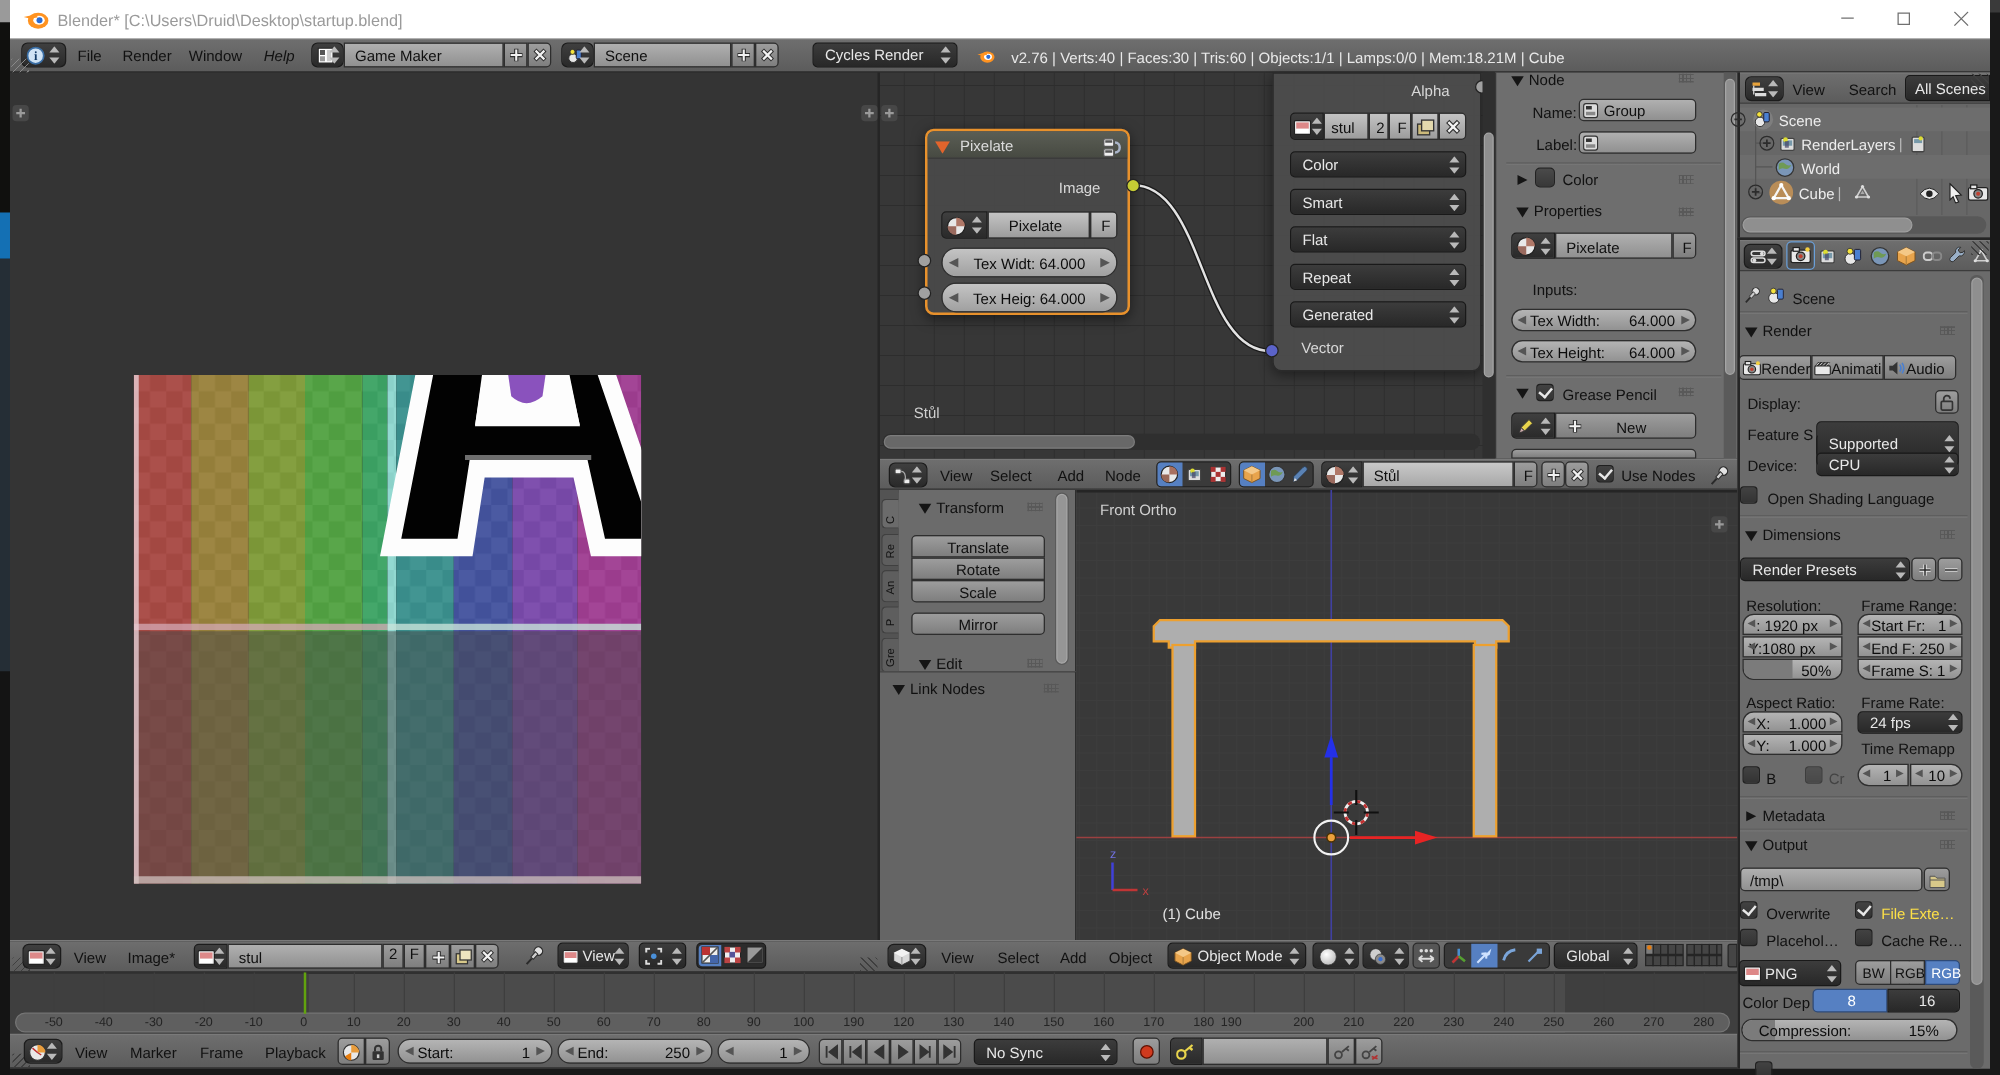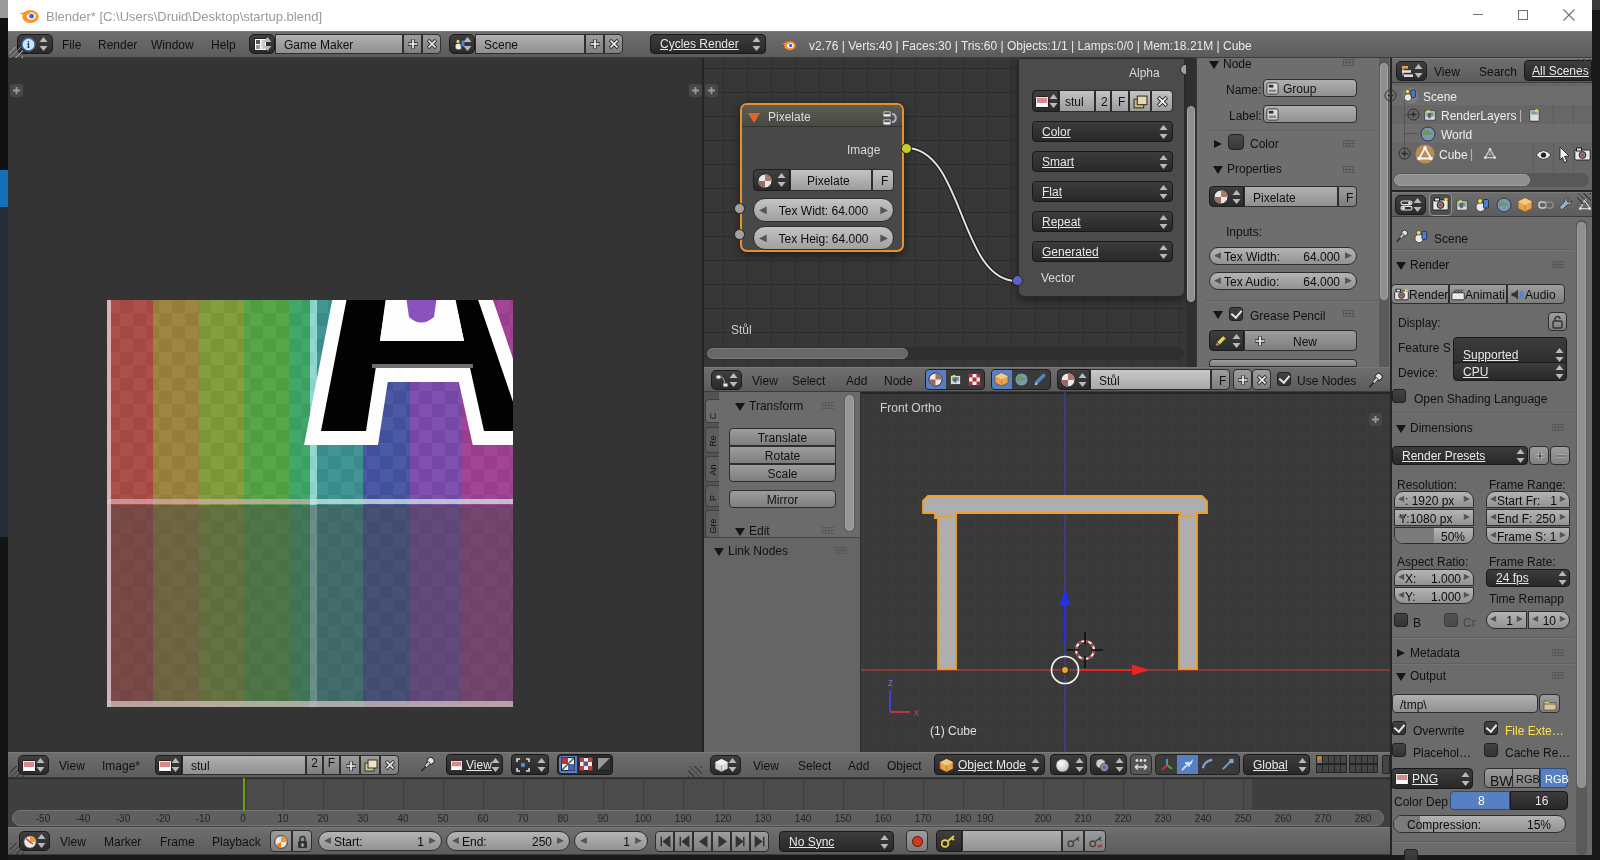--- a/index.html
+++ b/index.html
@@ -6,21 +6,21 @@
 html,body { width:1600px; height:860px; overflow:hidden; background:#141414; }
 body { font-family:"Liberation Sans", sans-serif; position:relative; }
 .abs { position:absolute; }
 
 .hdr { position:absolute; background:linear-gradient(#6e6e6e,#5c5c5c); border-top:1px solid #7a7a7a; border-bottom:1px solid #3c3c3c; }
 .menu { position:absolute; color:#111; font-size:12px; line-height:12px; }
 
 .etb { position:absolute; background:linear-gradient(#3f3f3f,#2a2a2a); border:1px solid #1c1c1c; border-radius:5px; }
 
 .dd { position:absolute; background:linear-gradient(#3c3c3c,#282828); border:1px solid #191919; border-radius:4px; color:#e8e8e8; font-size:12px; }
-.dd .lbl { position:absolute; left:9px; top:50%; transform:translateY(-50%); white-space:nowrap;text-decoration:underline; }
+.dd .lbl { position:absolute; left:9px; top:50%; transform:translateY(-50%); white-space:nowrap; }
 
 .ud { position:absolute; right:4px; top:50%; transform:translateY(-50%); width:9px; height:14px; }
 
 .lf { position:absolute; background:linear-gradient(#b0b0b0,#909090); border:1px solid #2e2e2e; border-radius:4px; color:#101010; font-size:12px; }
 .lb { position:absolute; background:linear-gradient(#9d9d9d,#7e7e7e); border:1px solid #2e2e2e; border-radius:4px; color:#101010; font-size:12px; text-align:center; }
 
 .sl { position:absolute; background:linear-gradient(#b4b4b4,#929292); border:1px solid #2e2e2e; border-radius:10px; color:#0c0c0c; font-size:12px; }
 
 .cb { position:absolute; width:14px; height:14px; background:linear-gradient(#424242,#333); border:1px solid #202020; border-radius:3px; }
 .cb.on::after { content:""; position:absolute; left:3px; top:0px; width:5px; height:8px; border:solid #e8e8e8; border-width:0 2px 2px 0; transform:rotate(40deg); }
@@ -69,21 +69,21 @@
       <text x="7.5" y="11.4" font-size="10" font-weight="bold" font-family="Liberation Serif" text-anchor="middle" fill="#123a66">i</text>
     </svg>
     <svg class="ud" width="9" height="14" viewBox="0 0 9 14">
         <path d="M4.5 0 L8.5 5 H0.5 Z" fill="#b9b9b9"></path>
         <path d="M4.5 14 L8.5 9 H0.5 Z" fill="#b9b9b9"></path>
       </svg>
   </div>
   <div class="menu" style="left:62px;top:39px;">File</div>
   <div class="menu" style="left:98px;top:39px;">Render</div>
   <div class="menu" style="left:151px;top:39px;">Window</div>
-  <div class="menu" style="left:211px;top:39px;">Help</div>
+  <div class="menu" style="left:211px;top:39px;font-style:italic;">Help</div>
 
   <div class="etb" style="left:249px;top:34px;width:26px;height:20px;">
     <svg class="abs" style="left:4px;top:3px" width="13" height="13" viewBox="0 0 13 13">
         <rect x="0.5" y="0.5" width="12" height="12" fill="#fff" stroke="#222"></rect>
         <rect x="2" y="2" width="4" height="4" fill="#555"></rect>
         <rect x="2" y="7" width="4" height="4" fill="#999"></rect>
         <rect x="7.5" y="2" width="3.5" height="9" fill="#ccc"></rect>
       </svg>
     <svg class="ud" style="right:2px" width="9" height="14" viewBox="0 0 9 14">
         <path d="M4.5 0 L8.5 5 H0.5 Z" fill="#b9b9b9"></path>
@@ -506,21 +506,21 @@
         <span style="position:absolute;left:7px;top:4px;">F</span>
       </div>
     <div class="abs" style="left:29px;top:167px;font-size:12px;color:#111;">Inputs:</div>
     <div class="sl" style="left:12px;top:189px;width:148px;height:18px;">
       <span style="position:absolute;left:14px;top:2px;">Tex Width:</span>
         <span style="position:absolute;right:16px;top:2px;">64.000</span>
       <span style="position:absolute;left:4px;top:2px;color:#555;font-size:9px;">◀</span>
         <span style="position:absolute;right:4px;top:2px;color:#555;font-size:9px;">▶</span>
     </div>
     <div class="sl" style="left:12px;top:214px;width:148px;height:18px;">
-      <span style="position:absolute;left:14px;top:2px;">Tex Audio:</span>
+      <span style="position:absolute;left:14px;top:2px;">Tex Height:</span>
         <span style="position:absolute;right:16px;top:2px;">64.000</span>
       <span style="position:absolute;left:4px;top:2px;color:#555;font-size:9px;">◀</span>
         <span style="position:absolute;right:4px;top:2px;color:#555;font-size:9px;">▶</span>
     </div>
     <div class="sep" style="left:8px;top:242px;width:172px;"></div>
     <div class="ph open" style="left:30px;top:250px;">&nbsp;</div>
     <div class="cb on" style="left:32px;top:249px;"></div>
     <div class="abs" style="left:53px;top:251px;font-size:12px;color:#111;">Grease Pencil</div>
     <div class="dots" style="left:146px;top:252px;"></div>
     <div class="etb" style="left:12px;top:272px;width:35px;height:21px;border-radius:4px 0 0 4px;">
@@ -1421,21 +1421,21 @@
         <rect x="0.5" y="1.5" width="13" height="11" rx="1" fill="#e8e8e8" stroke="#222"></rect>
         <rect x="2" y="3" width="10" height="5" fill="#d88"></rect>
         <rect x="2" y="8" width="10" height="3.5" fill="#fff"></rect>
       </svg>
     <span class="lbl" style="left:20px;">PNG</span>
     <svg class="ud" style="right:2px" width="8" height="13" viewBox="0 0 9 14">
         <path d="M4.5 0 L8.5 5 H0.5 Z" fill="#b9b9b9"></path>
         <path d="M4.5 14 L8.5 9 H0.5 Z" fill="#b9b9b9"></path>
       </svg>
   </div>
-  <div class="lb" style="left:1484px;top:768px;width:44px;height:20px;border-radius:4px 0 0 4px;font-size:14px;">
+  <div class="lb" style="left:1484px;top:768px;width:44px;height:20px;border-radius:4px 0 0 4px;font-size:11px;">
       <span style="position:absolute;left:5px;top:4px;">BW</span>
     </div>
   <div class="lb" style="left:1512px;top:768px;width:28px;height:20px;border-radius:0;font-size:11px;">
       <span style="position:absolute;left:3px;top:4px;">RGB</span>
     </div>
   <div class="abs" style="left:1540px;top:768px;width:28px;height:20px;background:#5680c2;border:1px solid #2e4a78;border-radius:0 4px 4px 0;color:#fff;font-size:11px;">
       <span style="position:absolute;left:4px;top:4px;">RGB</span>
     </div>
   <div class="abs" style="left:1394px;top:795px;font-size:12px;color:#111;">Color Dep</div>
   <div class="abs" style="left:1450px;top:791px;width:60px;height:19px;background:#5680c2;border:1px solid #2e4a78;border-radius:4px 0 0 4px;color:#fff;font-size:12px;text-align:center;">

